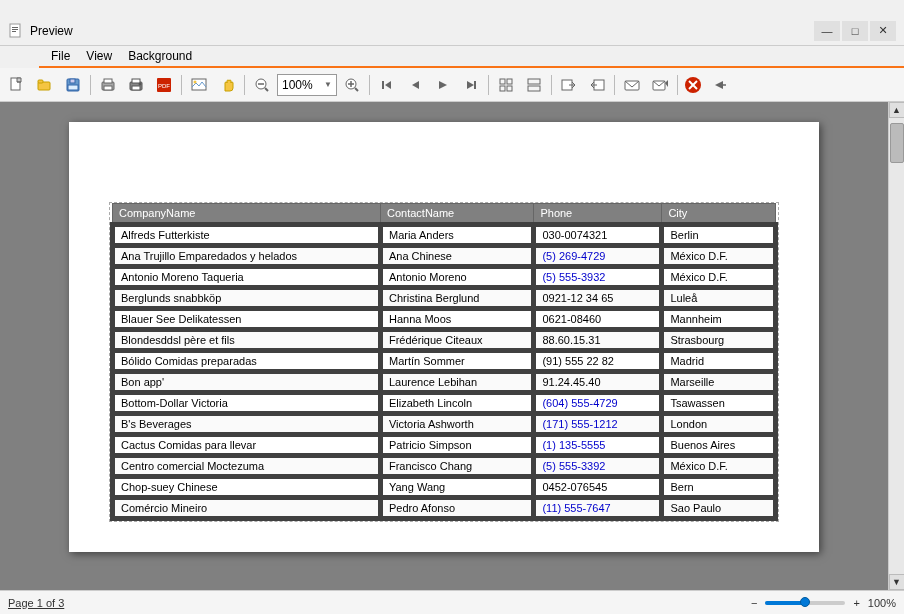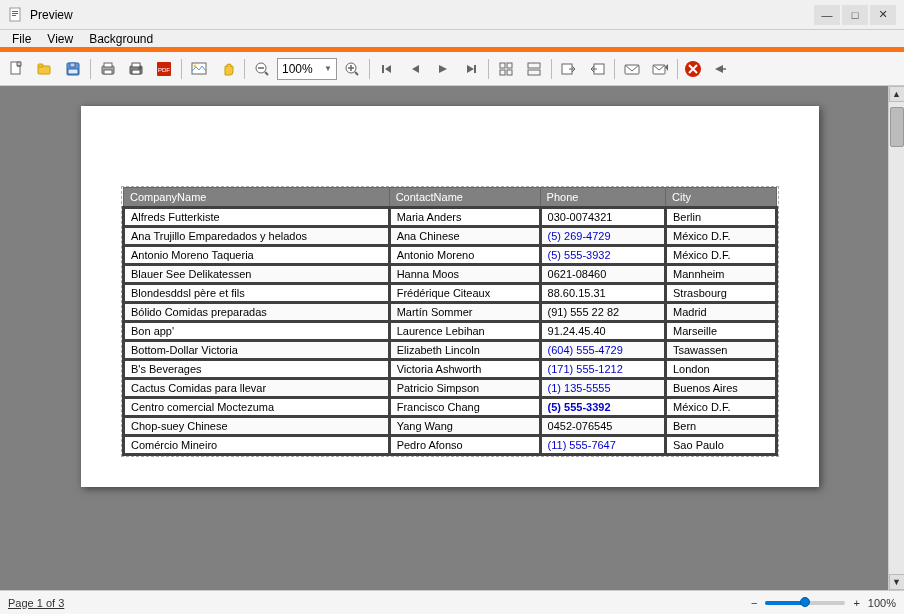--- a/index.html
+++ b/index.html
@@ -16,20 +16,21 @@
 
     
     .title-bar {
       background: #f0f0f0;
       height: 30px;
       display: flex;
       align-items: center;
       justify-content: space-between;
       padding: 0 8px;
       border-bottom: 1px solid #ccc;
+      margin-top: 16px;
     }
     .title-bar-left {
       display: flex;
       align-items: center;
       gap: 6px;
     }
     .title-bar-title {
       font-size: 12px;
       color: #000;
     }
@@ -50,21 +51,22 @@
       color: #333;
     }
 
     
     .menu-bar {
       background: #f0f0f0;
       height: 22px;
       display: flex;
       align-items: center;
       padding: 0 4px;
-      border-bottom: 5px solid #f97316;
+      border-bottom: 2px solid #f97316;
+      margin-left: 39px;
     }
     .menu-item {
       padding: 2px 8px;
       cursor: pointer;
       font-size: 12px;
       color: #000;
     }
 
     
     .toolbar {
@@ -223,21 +225,21 @@
     .data-table th {
       background: #808080;
       color: white;
       padding: 3px 6px;
       border: 1px solid #666;
       text-align: left;
       font-weight: normal;
     }
     .data-table td {
       padding: 2px 6px;
-      border: 3px solid #404040;
+      border: 5px solid #404040;
       color: #000;
       vertical-align: top;
     }
     .data-table tr:nth-child(even) td { background: #fafafa; }
 
     
     .page-top-space {
       height: 80px;
     }
   </style>
@@ -428,21 +430,21 @@
       </svg>
   </button>
 </div>
 
 <div class="main-area">
 
   <div class="canvas-area" style="overflow-y:scroll;overflow-x:hidden;">
     <div style="min-height:1000px; display:flex; justify-content:center;">
       <div style="width:750px; margin-top:20px;">
 
-        <div style="background:white; box-shadow:2px 2px 8px rgba(0,0,0,0.5); padding:0; position:relative;margin-left:12px;">
+        <div style="background:white; box-shadow:2px 2px 8px rgba(0,0,0,0.5); padding:0; position:relative;">
 
           <div class="page-top-space"></div>
 
           <div style="margin:0 40px; border:1px dashed #aaa; padding:0;">
             <table class="data-table" id="main-table">
               <thead>
                 <tr>
                   <th>CompanyName</th>
                   <th>ContactName</th>
                   <th>Phone</th>
@@ -462,20 +464,26 @@
                     <td style="color: rgb(0, 0, 204);">(5) 269-4729</td>
                     <td>México D.F.</td>
                   </tr>
                   <tr>
                     <td>Antonio Moreno Taqueria</td>
                     <td>Antonio Moreno</td>
                     <td style="color: rgb(0, 0, 204);">(5) 555-3932</td>
                     <td>México D.F.</td>
                   </tr>
                   <tr>
+                    <td>Berglunds snabbköp</td>
+                    <td>Christina Berglund</td>
+                    <td>0921-12 34 65</td>
+                    <td>Luleå</td>
+                  </tr>
+                  <tr>
                     <td>Blauer See Delikatessen</td>
                     <td>Hanna Moos</td>
                     <td>0621-08460</td>
                     <td>Mannheim</td>
                   </tr>
                   <tr>
                     <td>Blondesddsl père et fils</td>
                     <td>Frédérique Citeaux</td>
                     <td>88.60.15.31</td>
                     <td>Strasbourg</td>
@@ -506,21 +514,21 @@
                   </tr>
                   <tr>
                     <td>Cactus Comidas para llevar</td>
                     <td>Patricio Simpson</td>
                     <td style="color: rgb(0, 0, 204);">(1) 135-5555</td>
                     <td>Buenos Aires</td>
                   </tr>
                   <tr>
                     <td>Centro comercial Moctezuma</td>
                     <td>Francisco Chang</td>
-                    <td style="color: rgb(0, 0, 204); font-weight: bold;">(5) 555-3392</td>
+                    <td style="color: rgb(0, 0, 204);">(5) 555-3392</td>
                     <td>México D.F.</td>
                   </tr>
                   <tr>
                     <td>Chop-suey Chinese</td>
                     <td>Yang Wang</td>
                     <td>0452-076545</td>
                     <td>Bern</td>
                   </tr>
                   <tr>
                     <td>Comércio Mineiro</td>

